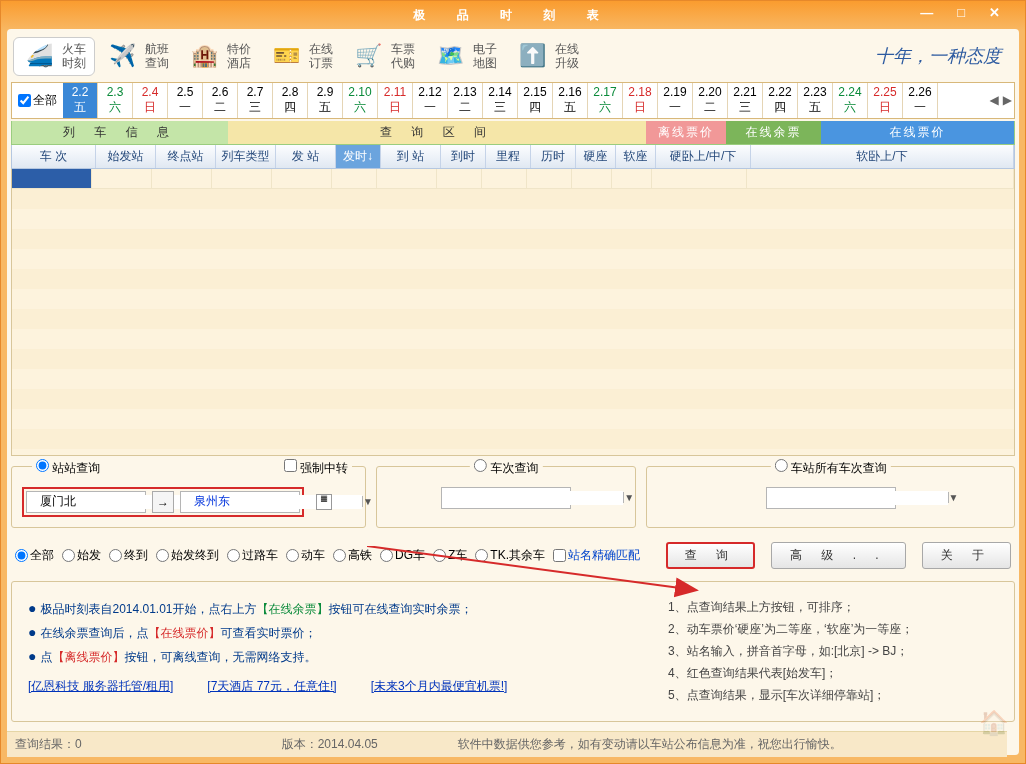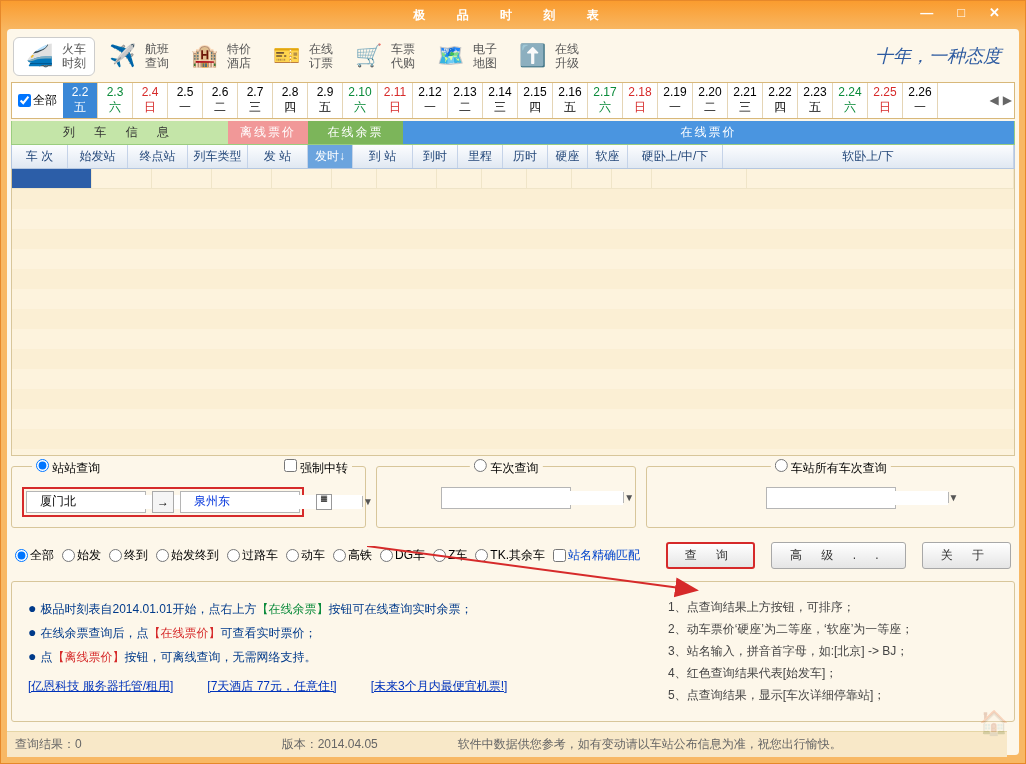--- a/index.html
+++ b/index.html
@@ -232,27 +232,28 @@
             <div>2.26</div>
             <div>一</div>
           </div>
         </div>
       <div class="dscroll">◀</div>
       <div class="dscroll">▶</div>
     </div>
 
     <div class="sectionbar">
       <div class="sect s1">列 车 信 息</div>
+      <div class="sect s2">查 询 区 间</div>
       <div class="sect s3">离线票价</div>
       <div class="sect s4">在线余票</div>
       <div class="sect s5">在线票价</div>
     </div>
 
     <div class="colhdr">
-      <div style="width:56px">车 次</div>
+      <div style="width:84px">车 次</div>
       <div style="width:60px">始发站</div>
       <div style="width:60px">终点站</div>
       <div style="width:60px">列车类型</div>
       <div style="width:60px">发 站</div>
       <div style="width:45px" class="sortcol"><span>发时</span>↓</div>
       <div style="width:60px">到 站</div>
       <div style="width:45px">到时</div>
       <div style="width:45px">里程</div>
       <div style="width:45px">历时</div>
       <div style="width:40px">硬座</div>

